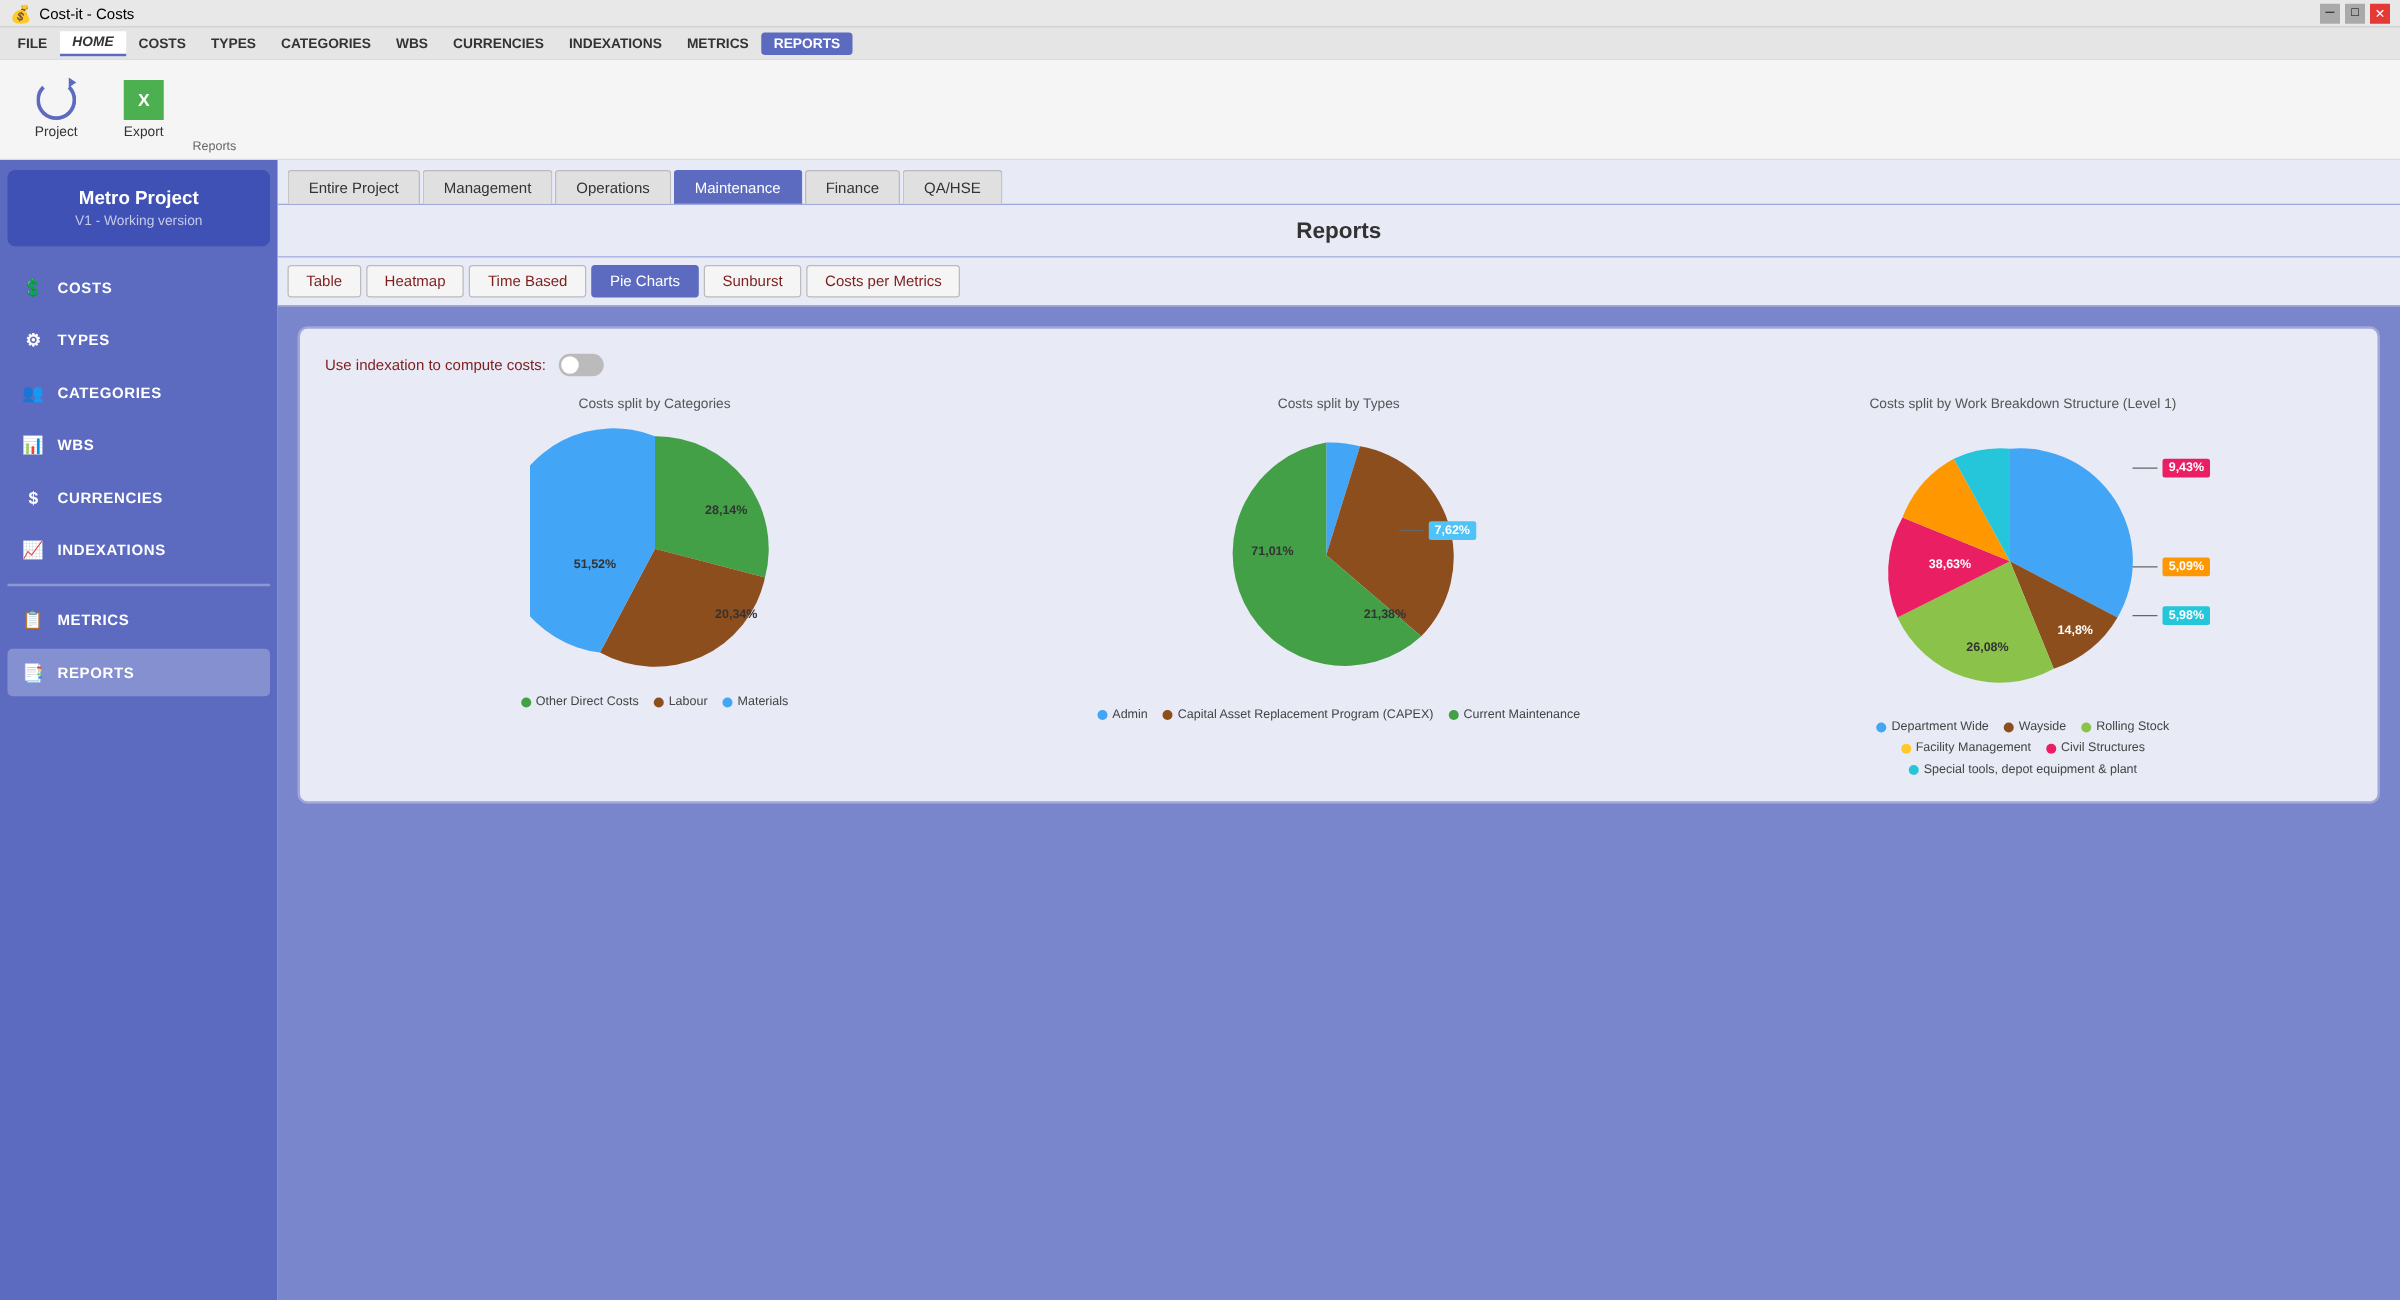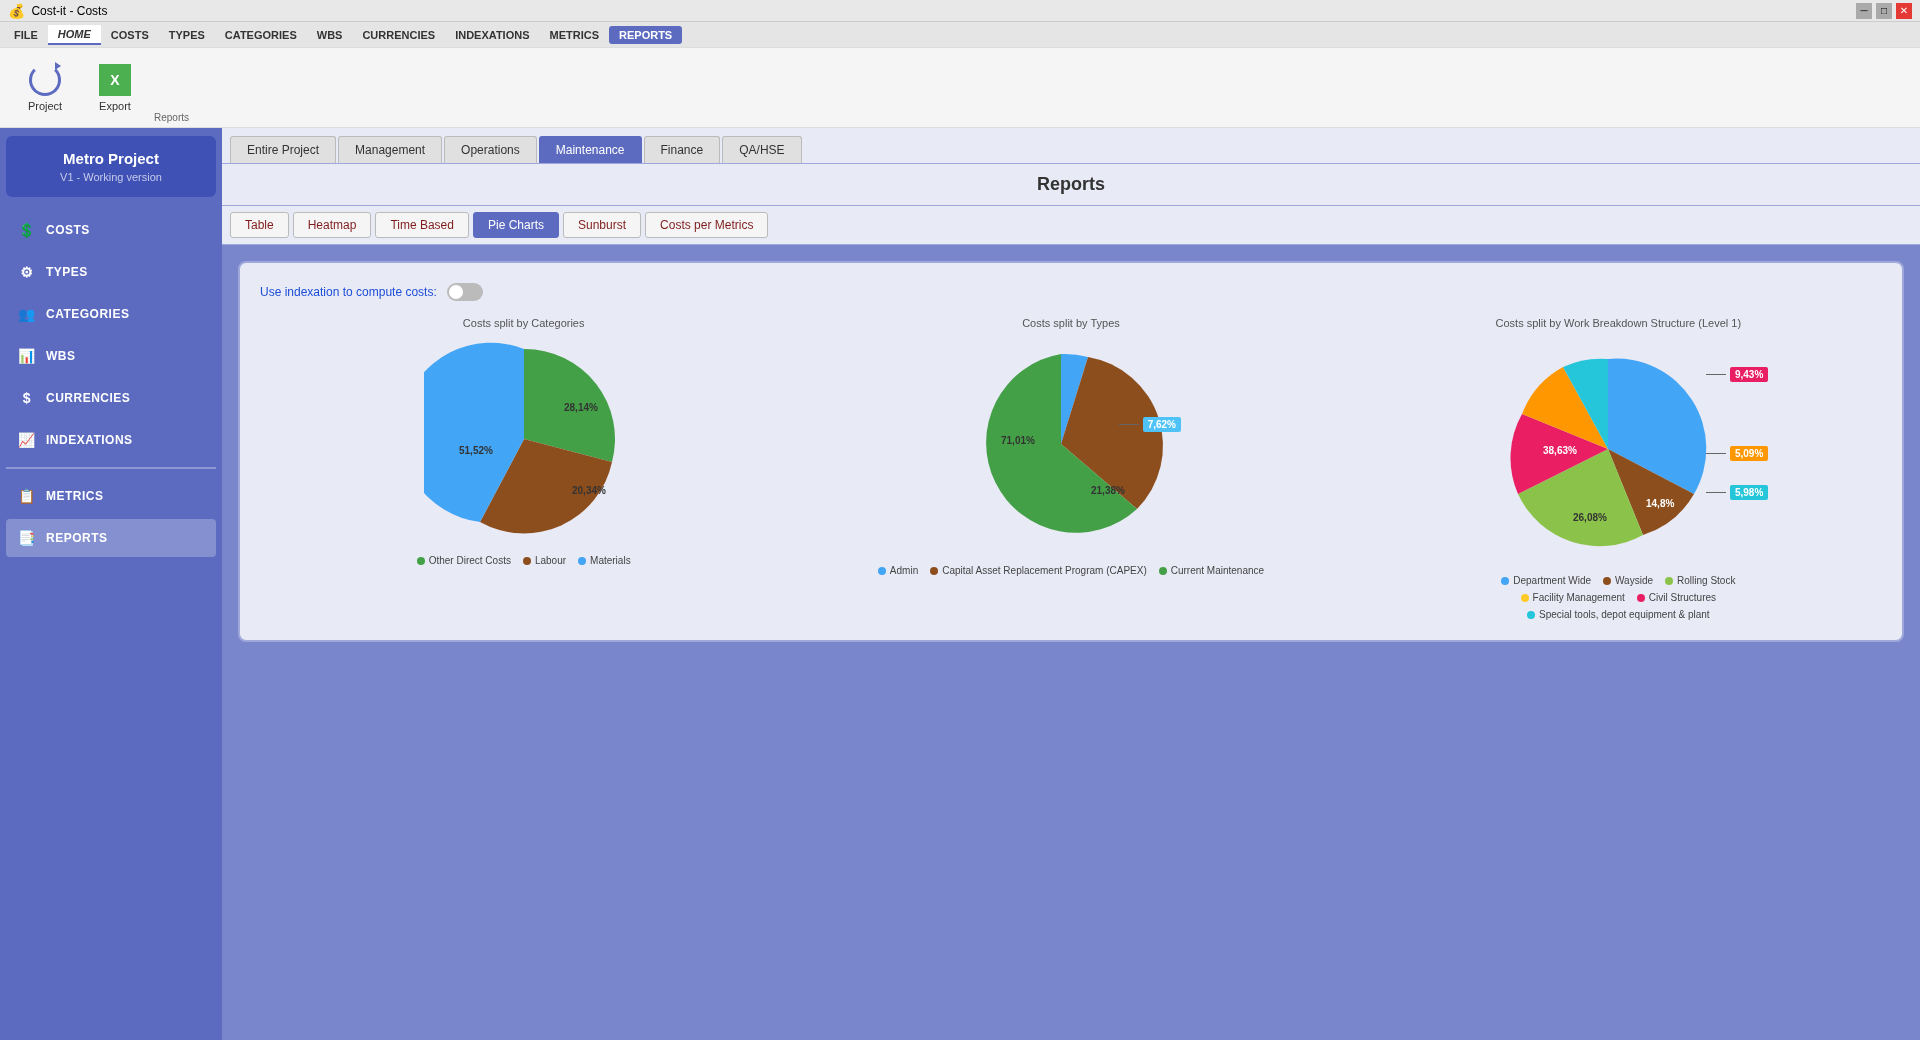--- a/index.html
+++ b/index.html
@@ -205,21 +205,21 @@
       padding: 20px;
     }
 
     
     .indexation-row {
       display: flex;
       align-items: center;
       gap: 10px;
       margin-bottom: 16px;
       font-size: 12px;
-      color: #1d4ed8;
+      color: #7f1d1d;
     }
     .toggle-switch {
       width: 36px; height: 18px;
       background: #bbb;
       border-radius: 9px;
       position: relative;
       cursor: pointer;
     }
     .toggle-knob {
       width: 14px; height: 14px;

